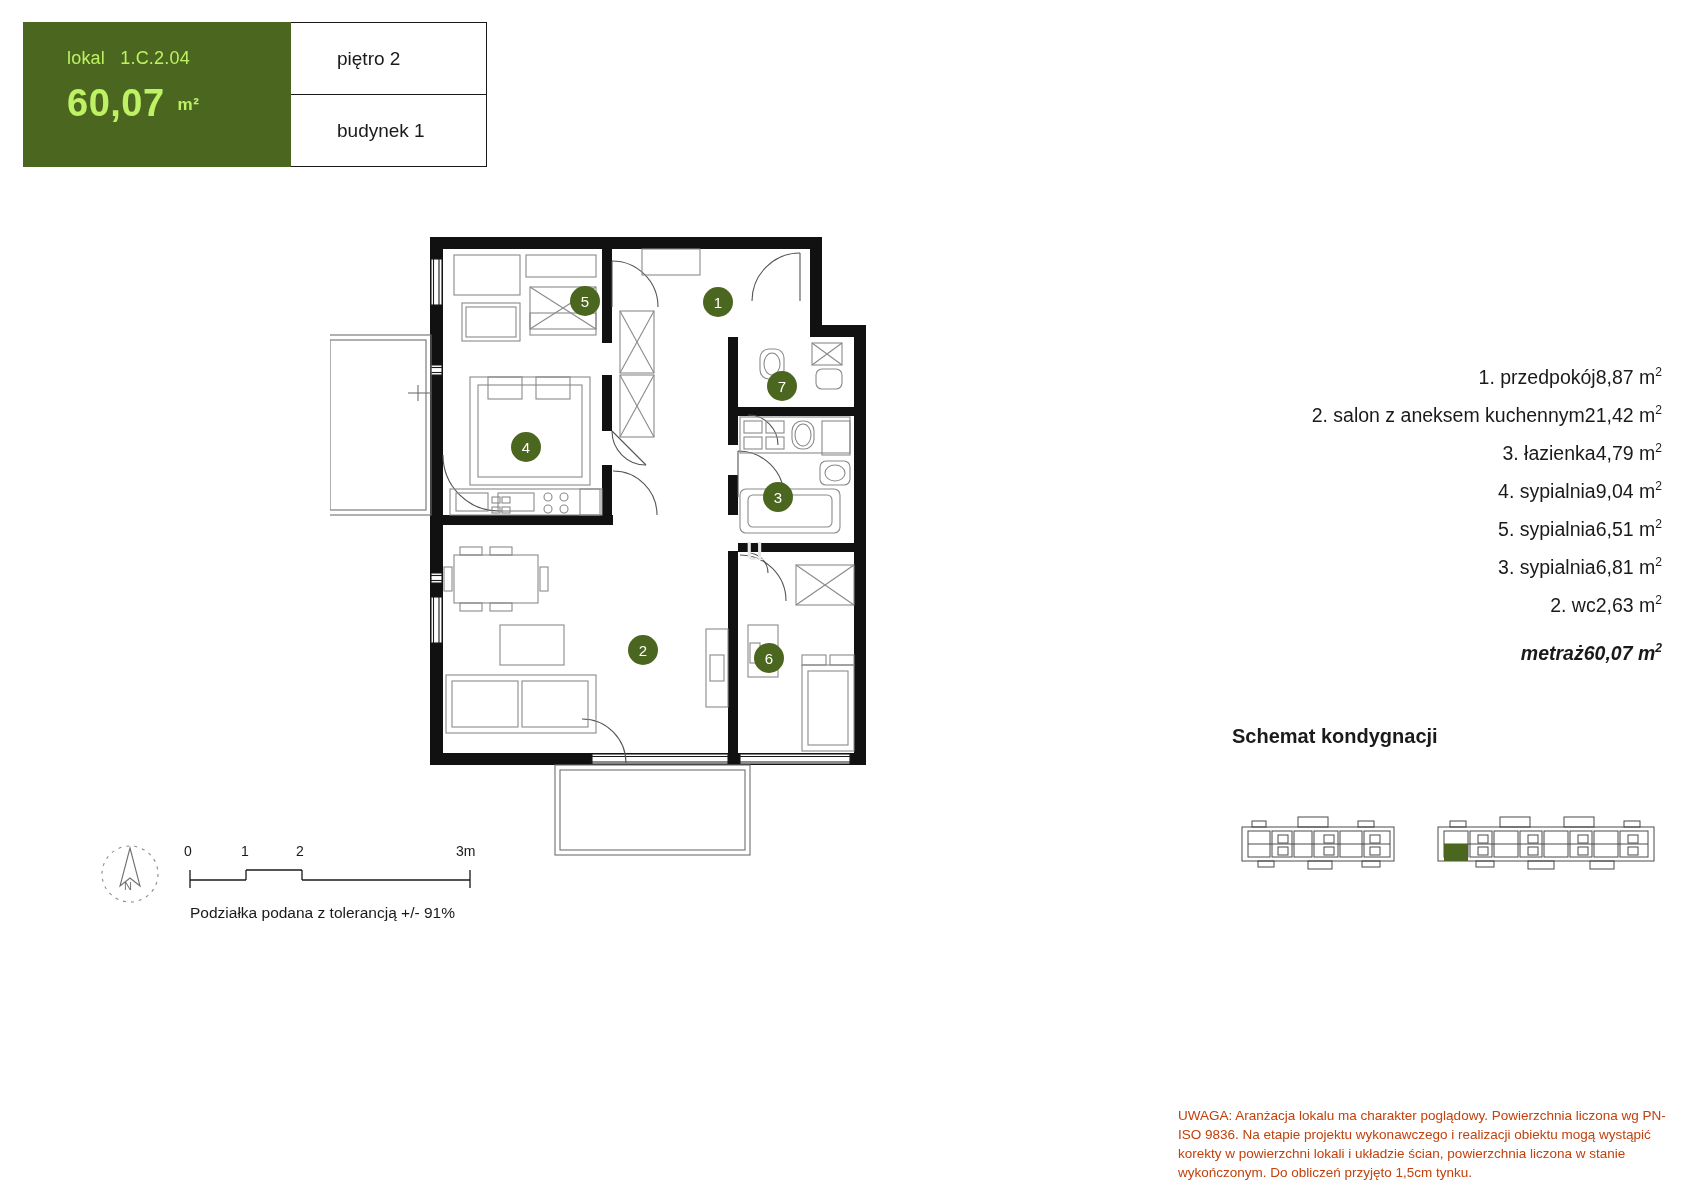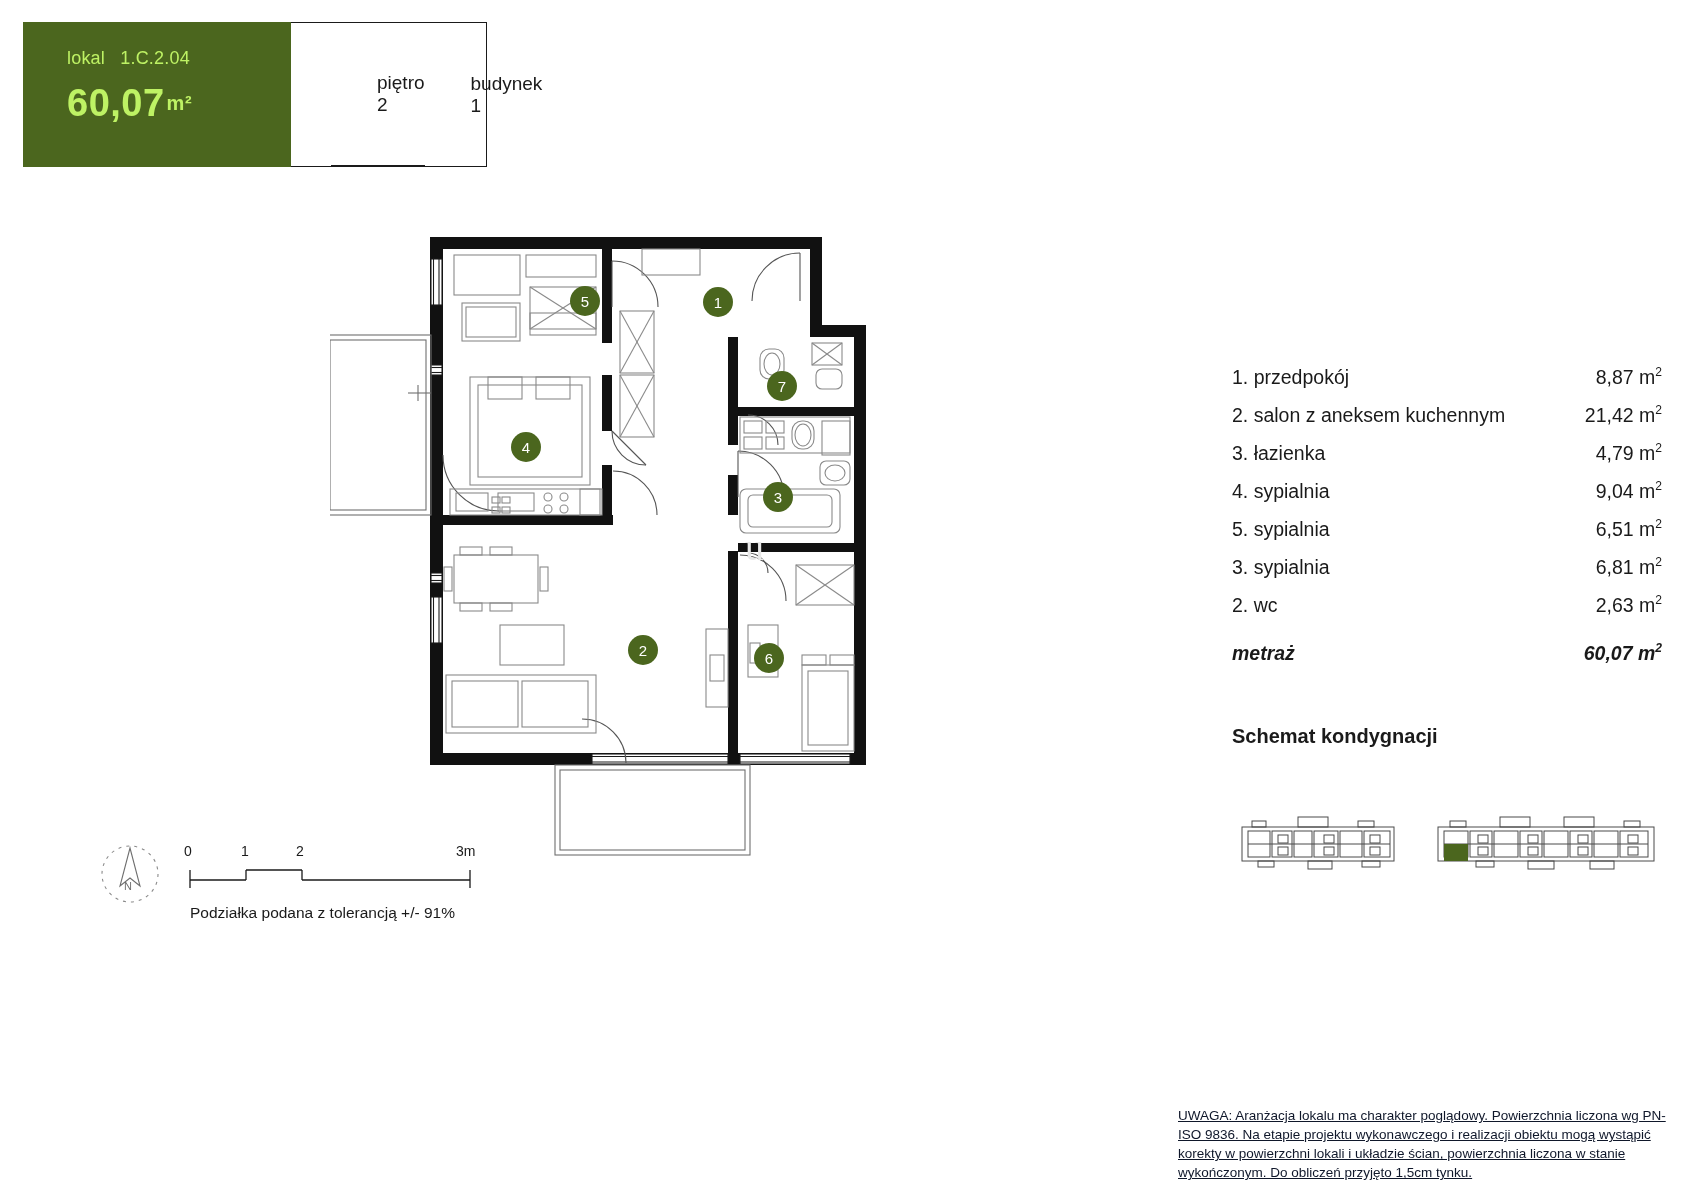--- a/index.html
+++ b/index.html
@@ -32,31 +32,31 @@
     letter-spacing: 0.2px;
   }
   #badge-green .lokal-line .code { margin-left: 10px; }
   #badge-green .area {
     margin-top: 13px;
     font-size: 38px;
     font-weight: bold;
     letter-spacing: 0.5px;
   }
   #badge-green .area .unit {
-    font-size: 20px;
+    font-size: 17px;
     font-weight: bold;
     vertical-align: 6px;
-    margin-left: 2px;
+    margin-left: 13px;
   }
   #badge-white {
     width: 196px; height: 145px;
     border: 1.6px solid #1a1a1a;
     border-left: none;
     display: flex;
-    padding-left: 40px;
+    flex-direction: column;
   }
   #badge-white .cell {
     flex: 1;
     display: flex;
     align-items: center;
     padding-left: 46px;
     font-size: 19px;
   }
   #badge-white .cell.top { border-bottom: 1.6px solid #1a1a1a; }
 
@@ -111,25 +111,24 @@
   }
 
   
   #legend {
     position: absolute;
     left: 1232px; top: 365px;
     width: 430px;
   }
   #legend .row {
     display: flex;
-    justify-content: space-between;
+    justify-content: flex-end;
     align-items: baseline;
     font-size: 19.5px;
     padding: 0 0 14.5px 0;
-    gap: 45px;
   }
   #legend .row .nm { white-space: nowrap; }
   #legend .row .val { white-space: nowrap; }
   #legend .row.total {
     font-weight: bold;
     padding-top: 10px;
     font-style: italic;
   }
   #legend .row .val sup {
     font-size: 0.62em;
@@ -149,22 +148,21 @@
     width: 420px; height: 80px;
   }
 
   
   #footer-note {
     position: absolute;
     left: 1178px; top: 1106px;
     width: 500px;
     font-size: 13.5px;
     line-height: 1.42;
-    color: #0f172a;
-    text-decoration: underline;
+    color: #c2410c;
   }
 </style>
 </head>
 <body>
 
 <div id="header-badge">
   <div id="badge-green">
     <div class="lokal-line">
       <span>lokal</span>
       <span class="code">1.C.2.04</span>

